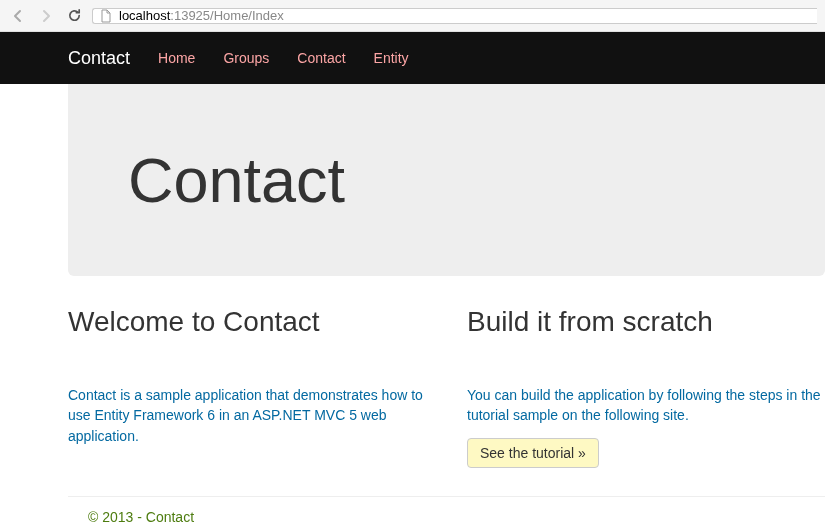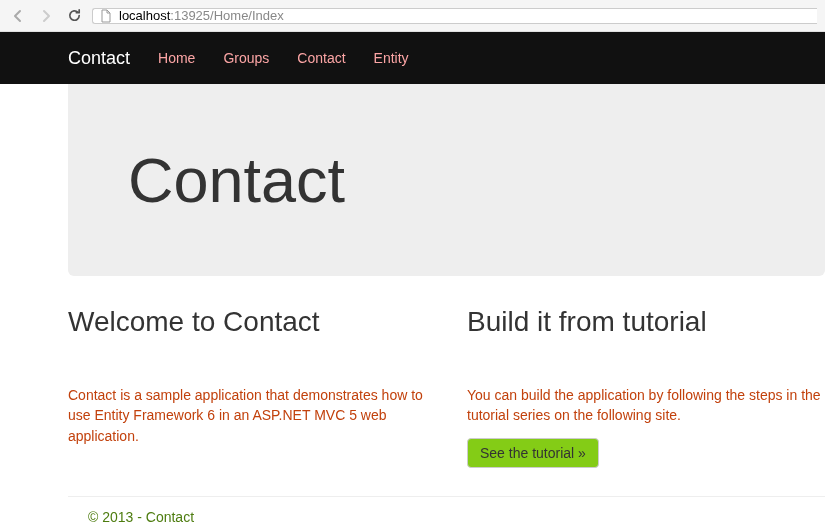--- a/index.html
+++ b/index.html
@@ -98,31 +98,31 @@
     flex: 1;
   }
   .col h2 {
     font-size: 28px;
     font-weight: 500;
     color: #333;
     margin-bottom: 12px;
   }
   .col p {
     font-size: 14px;
-    color: #c2410c;
+    color: #0369a1;
     line-height: 1.45;
     margin-bottom: 12px;
     margin-top: 47px;
   }
   .btn {
     display: inline-block;
     padding: 6px 12px;
     font-size: 14px;
     color: #333;
-    background: #84cc16;
+    background: #fef9c3;
     border: 1px solid #ccc;
     border-radius: 4px;
     cursor: pointer;
   }
   hr {
     border: none;
     border-top: 1px solid #eee;
     margin: 28px 0 12px 0;
   }
   .footer {
@@ -175,22 +175,22 @@
   <div class="jumbotron">
     <h1>Contact</h1>
   </div>
 
   <div class="row">
     <div class="col">
       <h2>Welcome to Contact</h2>
       <p>Contact is a sample application that demonstrates how to use Entity Framework 6 in an ASP.NET MVC 5 web application.</p>
     </div>
     <div class="col">
-      <h2>Build it from tutorial</h2>
-      <p>You can build the application by following the steps in the tutorial series on the following site.</p>
+      <h2>Build it from scratch</h2>
+      <p>You can build the application by following the steps in the tutorial sample on the following site.</p>
       <a class="btn">See the tutorial »</a>
     </div>
   </div>
 
   <hr>
 
   <div class="footer">© 2013 - Contact</div>
 </div>
 
 </body></html>

